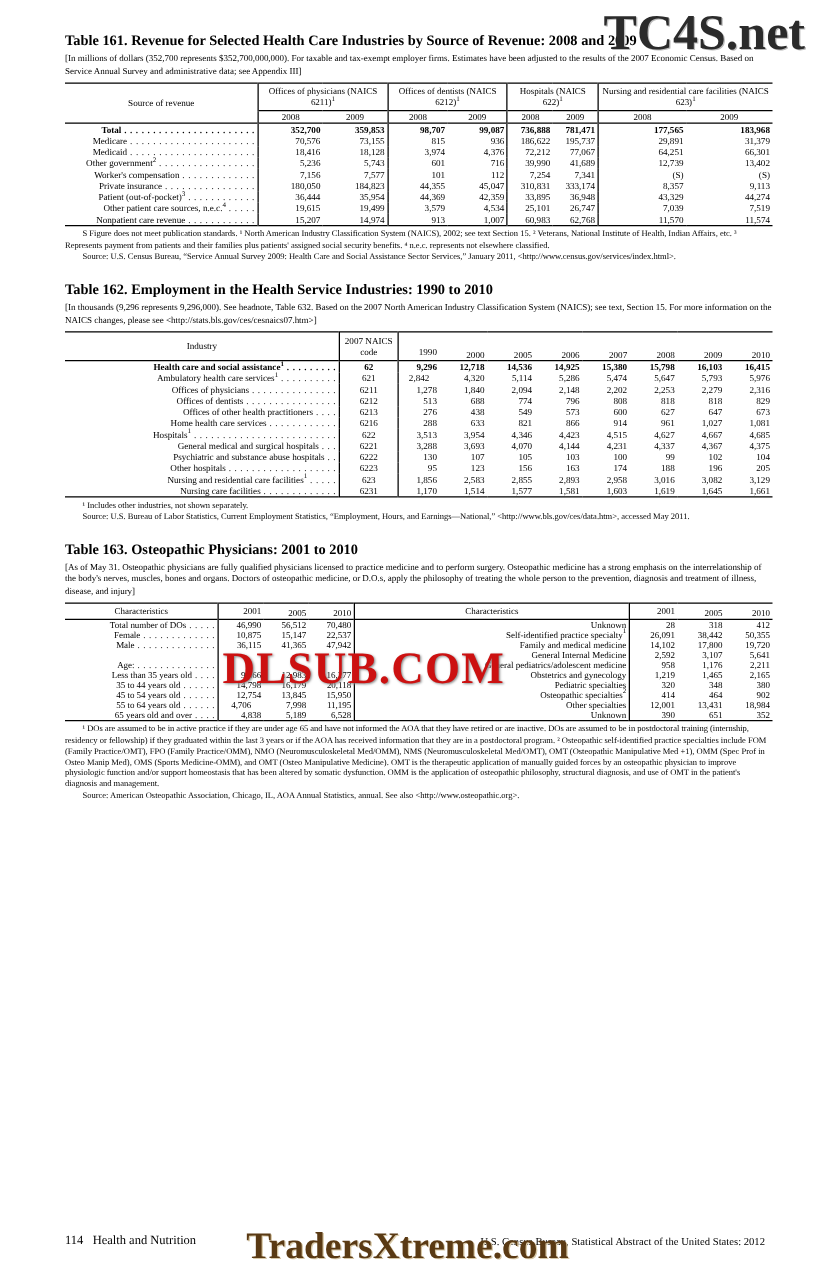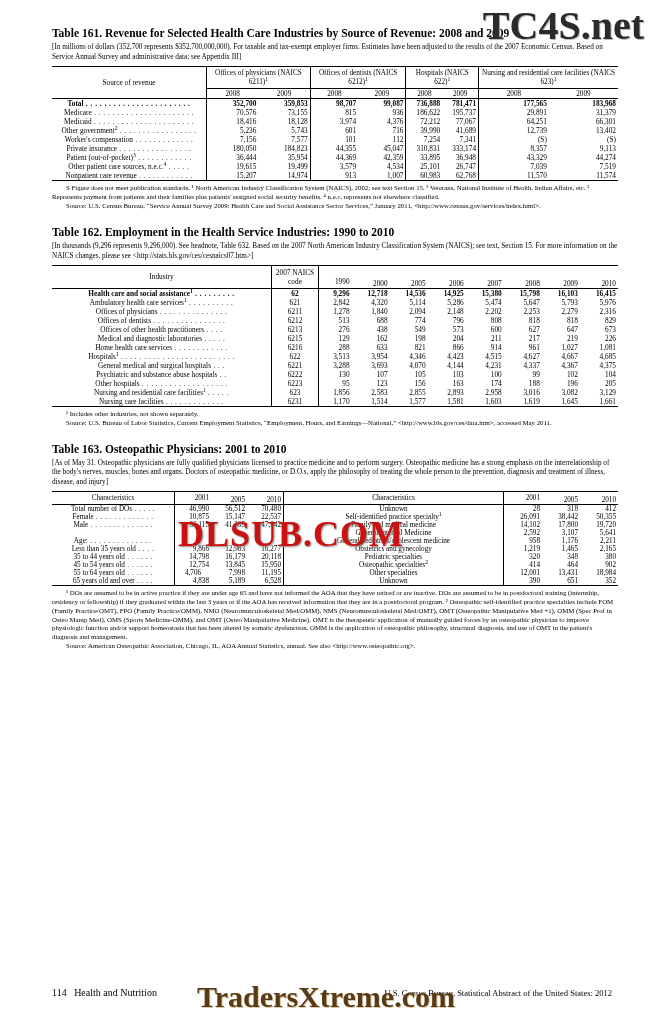--- a/index.html
+++ b/index.html
@@ -14,21 +14,21 @@
   .wm-dl{top:513px;left:178px;font-size:36px;color:#cc1111;letter-spacing:1px;text-shadow:1px 1px 2px #888;}
   .wm-tx{bottom:10px;left:50%;transform:translateX(-50%);font-size:30px;color:#5a3a14;text-shadow:1px 1px 0 #d8c9a8;}
   .content{padding:26px 34px 0 52px;}
   h2.tbl-title{font-size:11.5px;font-weight:bold;margin:0 0 3px 0;line-height:1.25;font-family:"Liberation Serif",serif;}
   .headnote{font-size:7.2px;line-height:1.3;margin:0 0 4px 0;}
   table.data{border-collapse:collapse;width:100%;font-size:7.3px;}
   table.data td,table.data th{padding:0 2px;vertical-align:bottom;}
   .hrule-top{border-top:1px solid #000;}
   .hrule-bot{border-bottom:1px solid #000;}
   .colgrp{text-align:center;font-size:7.2px;line-height:1.2;font-weight:normal;}
-  .stub{text-align:center;}
+  .stub{text-align:right;}
   .num{text-align:right;white-space:nowrap;}
   .bold{font-weight:bold;}
   .notes{font-size:6.8px;line-height:1.3;margin:3px 0 0 0;}
   .notes p{margin:0;}
   .indent1{padding-left:8px;}
   .sec{margin-top:14px;}
   .t161 td{height:9px;}
   .dotfill{letter-spacing:0.5px;}
   .centered{text-align:center;}
   .sub-hdr td{font-size:7.2px;text-align:center;font-weight:normal;}
@@ -207,21 +207,21 @@
               <td class="num bold">14,536</td>
               <td class="num bold">14,925</td>
               <td class="num bold">15,380</td>
               <td class="num bold">15,798</td>
               <td class="num bold">16,103</td>
               <td class="num bold">16,415</td>
             </tr>
             <tr>
               <td class="stub"><span>Ambulatory health care services</span><sup>1</sup><span class="dotfill"> . . . . . . . . . .</span></td>
               <td class="centered" style="border-left: 1px solid rgb(0, 0, 0);">621</td>
-              <td class="num" style="border-left: 1px solid rgb(0, 0, 0);">2,842</td>
+              <td class="num" style="border-left: 1px solid rgb(0, 0, 0); text-align: center;">2,842</td>
               <td class="num">4,320</td>
               <td class="num">5,114</td>
               <td class="num">5,286</td>
               <td class="num">5,474</td>
               <td class="num">5,647</td>
               <td class="num">5,793</td>
               <td class="num">5,976</td>
             </tr>
             <tr>
               <td class="stub indent1"><span>Offices of physicians</span><span class="dotfill"> . . . . . . . . . . . . . . .</span></td>
@@ -251,32 +251,20 @@
               <td class="stub indent1"><span>Offices of other health practitioners</span><span class="dotfill"> . . . .</span></td>
               <td class="centered" style="border-left: 1px solid rgb(0, 0, 0);">6213</td>
               <td class="num" style="border-left: 1px solid rgb(0, 0, 0);">276</td>
               <td class="num">438</td>
               <td class="num">549</td>
               <td class="num">573</td>
               <td class="num">600</td>
               <td class="num">627</td>
               <td class="num">647</td>
               <td class="num">673</td>
-            </tr>
-            <tr>
-              <td class="stub indent1"><span>Medical and diagnostic laboratories</span><span class="dotfill"> . . . . .</span></td>
-              <td class="centered" style="border-left: 1px solid rgb(0, 0, 0);">6215</td>
-              <td class="num" style="border-left: 1px solid rgb(0, 0, 0);">129</td>
-              <td class="num">162</td>
-              <td class="num">198</td>
-              <td class="num">204</td>
-              <td class="num">211</td>
-              <td class="num">217</td>
-              <td class="num">219</td>
-              <td class="num">226</td>
             </tr>
             <tr>
               <td class="stub indent1"><span>Home health care services</span><span class="dotfill"> . . . . . . . . . . . .</span></td>
               <td class="centered" style="border-left: 1px solid rgb(0, 0, 0);">6216</td>
               <td class="num" style="border-left: 1px solid rgb(0, 0, 0);">288</td>
               <td class="num">633</td>
               <td class="num">821</td>
               <td class="num">866</td>
               <td class="num">914</td>
               <td class="num">961</td>

